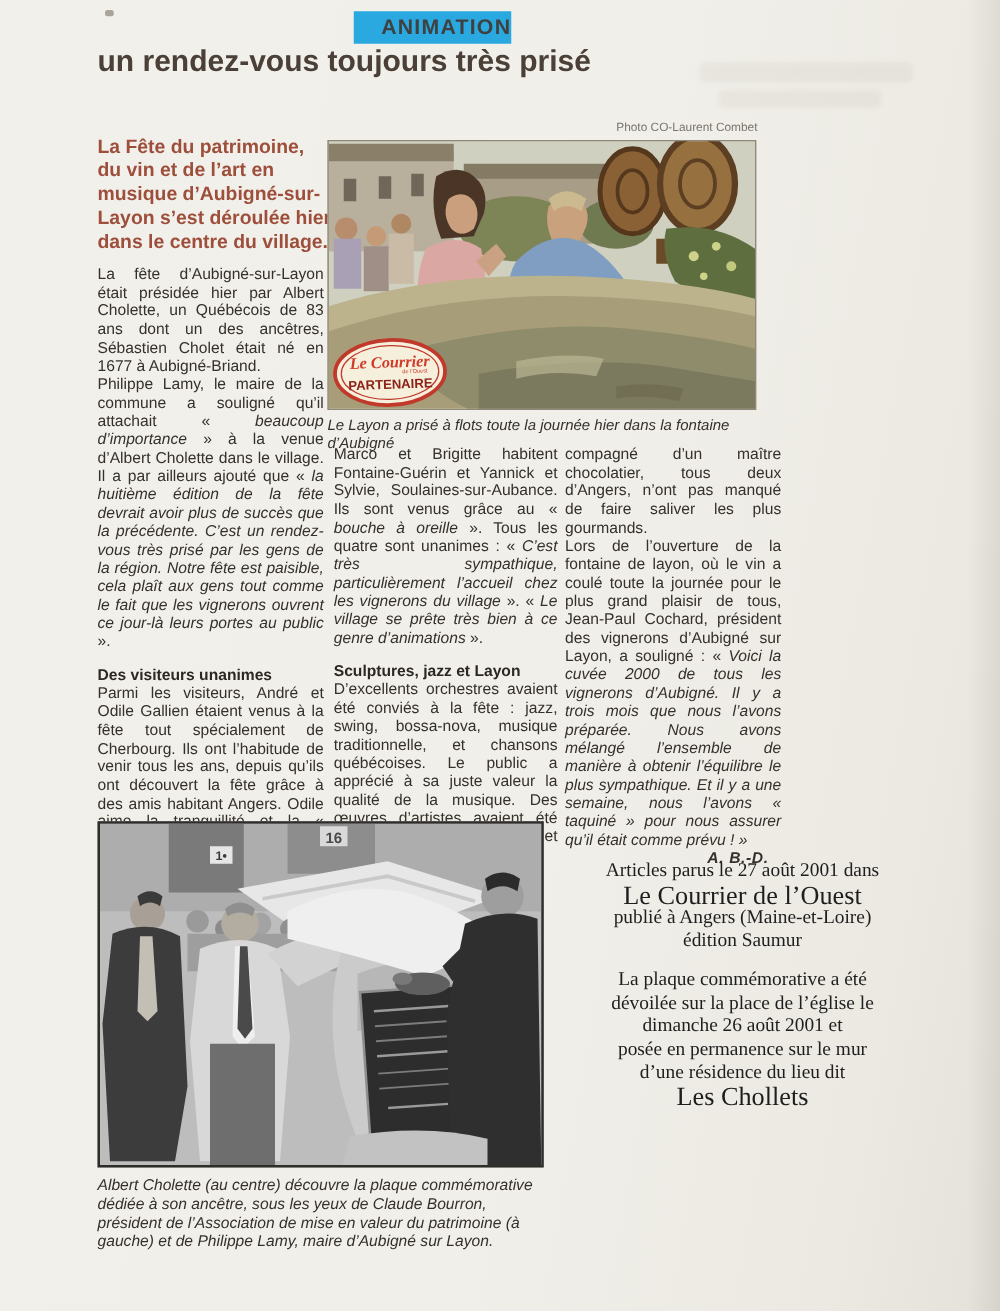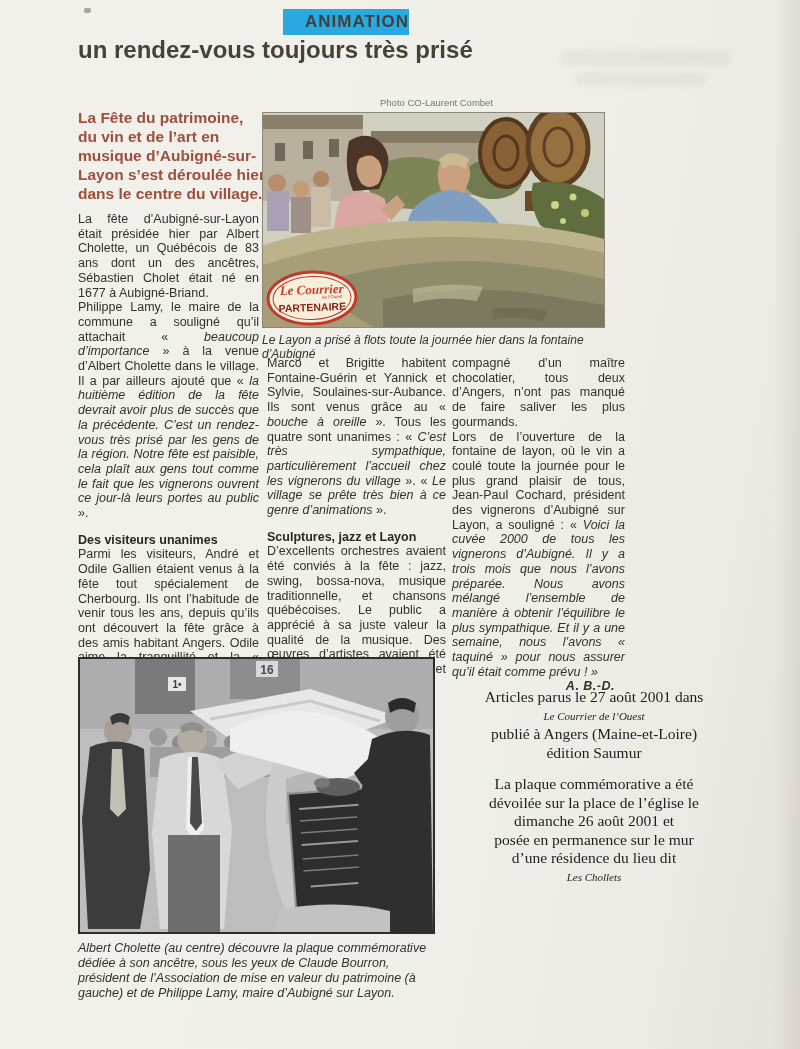--- a/index.html
+++ b/index.html
@@ -14,21 +14,21 @@
   .speck { position:absolute; left:84px; top:8px; width:7px; height:5px; background:#8a857c; border-radius:2px; opacity:.7; }
   .ghost { position:absolute; background:rgba(120,110,100,0.07); filter:blur(2px); border-radius:4px; }
 
   .banner { position:absolute; left:283px; top:9px; width:126px; height:26px;
     background:#29a9e0; color:#404040; font-weight:bold; font-size:17px; letter-spacing:1px;
     text-align:right; line-height:26px; }
 
   .headline { position:absolute; left:78px; top:36px; width:540px;
     font-size:24px; font-weight:bold; color:#4b4038; line-height:28px; letter-spacing:0; }
 
-  .credit { position:absolute; left:380px; top:97px; width:226px; 
+  .credit { position:absolute; left:380px; top:97px; width:226px; text-align:right;
     font-size:9.5px; color:#7a756d; }
 
   .lead { position:absolute; left:78px; top:108px; width:188px;
     font-size:15.5px; font-weight:bold; color:#9d4f3c; line-height:19px; }
 
   .col { position:absolute; font-size:12.5px; line-height:14.7px; text-align:justify; color:#35302b; }
   .col p { margin:0; }
   .col .sub { font-weight:bold; text-align:left; margin-top:12px; color:#2c2723; }
   .it { font-style:italic; }
   #col1 { left:78px;  top:212px; width:181px; }
@@ -44,21 +44,21 @@
   .badge { position:absolute; left:266px; top:270px; width:92px; height:56px; transform:rotate(-2deg); }
 
   .bottom-photo { position:absolute; left:78px; top:657px; width:357px; height:277px;
     border:2px solid #2f2d2a; box-sizing:border-box; background:#bdbdbd; }
   .bottom-caption { position:absolute; left:78px; top:941px; width:362px;
     font-size:12.5px; font-style:italic; line-height:15px; color:#35302b; text-align:left; }
 
   .right-note { position:absolute; left:448px; top:688px; width:292px; text-align:center;
     font-family:"Liberation Serif", serif; font-size:15.5px; line-height:18.5px; color:#1e1e1e; }
   .right-note .gap { margin-top:13px; }
-  .right-note .it-big { font-style:italic; font-size:11px; }
+  .right-note .it-big { font-size:21px; }
 </style>
 </head>
 <body>
 
 <div class="page">
   <div class="edge-shadow"></div>
   <div class="speck"></div>
   <div class="ghost" style="left:560px; top:50px; width:170px; height:16px;"></div>
   <div class="ghost" style="left:575px; top:72px; width:130px; height:14px;"></div>
 

